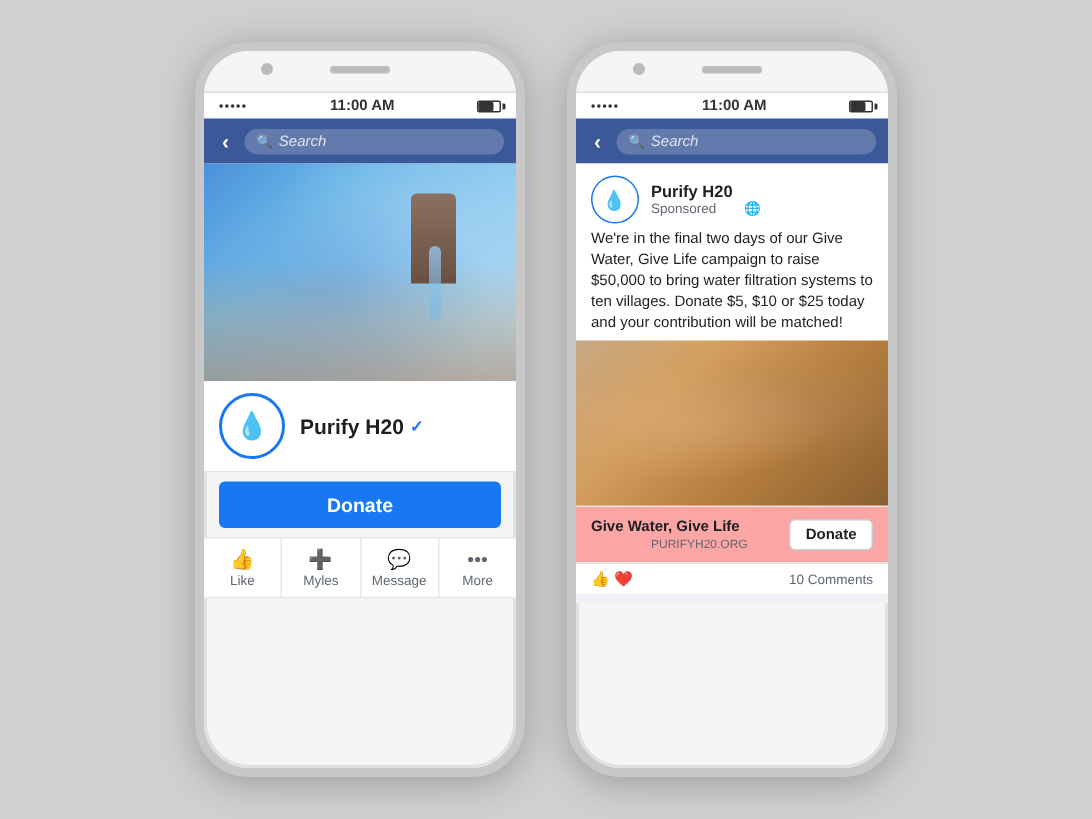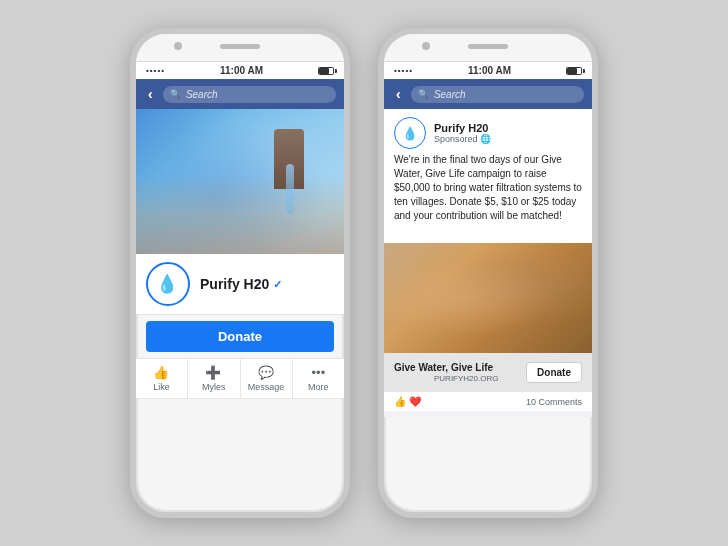--- a/index.html
+++ b/index.html
@@ -294,24 +294,24 @@
     .post-org-name {
       font-size: 11px;
       font-weight: 700;
       color: #1c1e21;
     }
     .post-sponsored {
       font-size: 9px;
       color: #606770;
       display: flex;
       align-items: flex-start;
-      gap: 3px;
+      gap: 19px;
     }
     .post-body {
-      padding: 0 10px 20px;
+      padding: 0 10px 4px;
       font-size: 10px;
       color: #1c1e21;
       line-height: 1.4;
     }
     .post-image {
       width: 100%;
       height: 110px;
       background: linear-gradient(135deg, #c8a882 0%, #d4a060 30%, #b88040 60%, #8a6030 100%);
       position: relative;
       overflow: hidden;
@@ -321,21 +321,21 @@
       inset: 0;
       background:
         radial-gradient(ellipse at 35% 50%, rgba(220,170,120,0.6) 0%, transparent 50%),
         radial-gradient(ellipse at 70% 40%, rgba(180,140,100,0.4) 0%, transparent 40%);
     }
 
     
     .ad-card {
       display: flex;
       align-items: stretch;
-      background: #e5e5e5;
+      background: #fca5a5;
       border-top: 1px solid #e5e5e5;
       padding: 8px 10px;
       gap: 8px;
     }
     .ad-info { flex: 1; }
     .ad-title {
       font-size: 10px;
       font-weight: 700;
       color: #1c1e21;
     }

